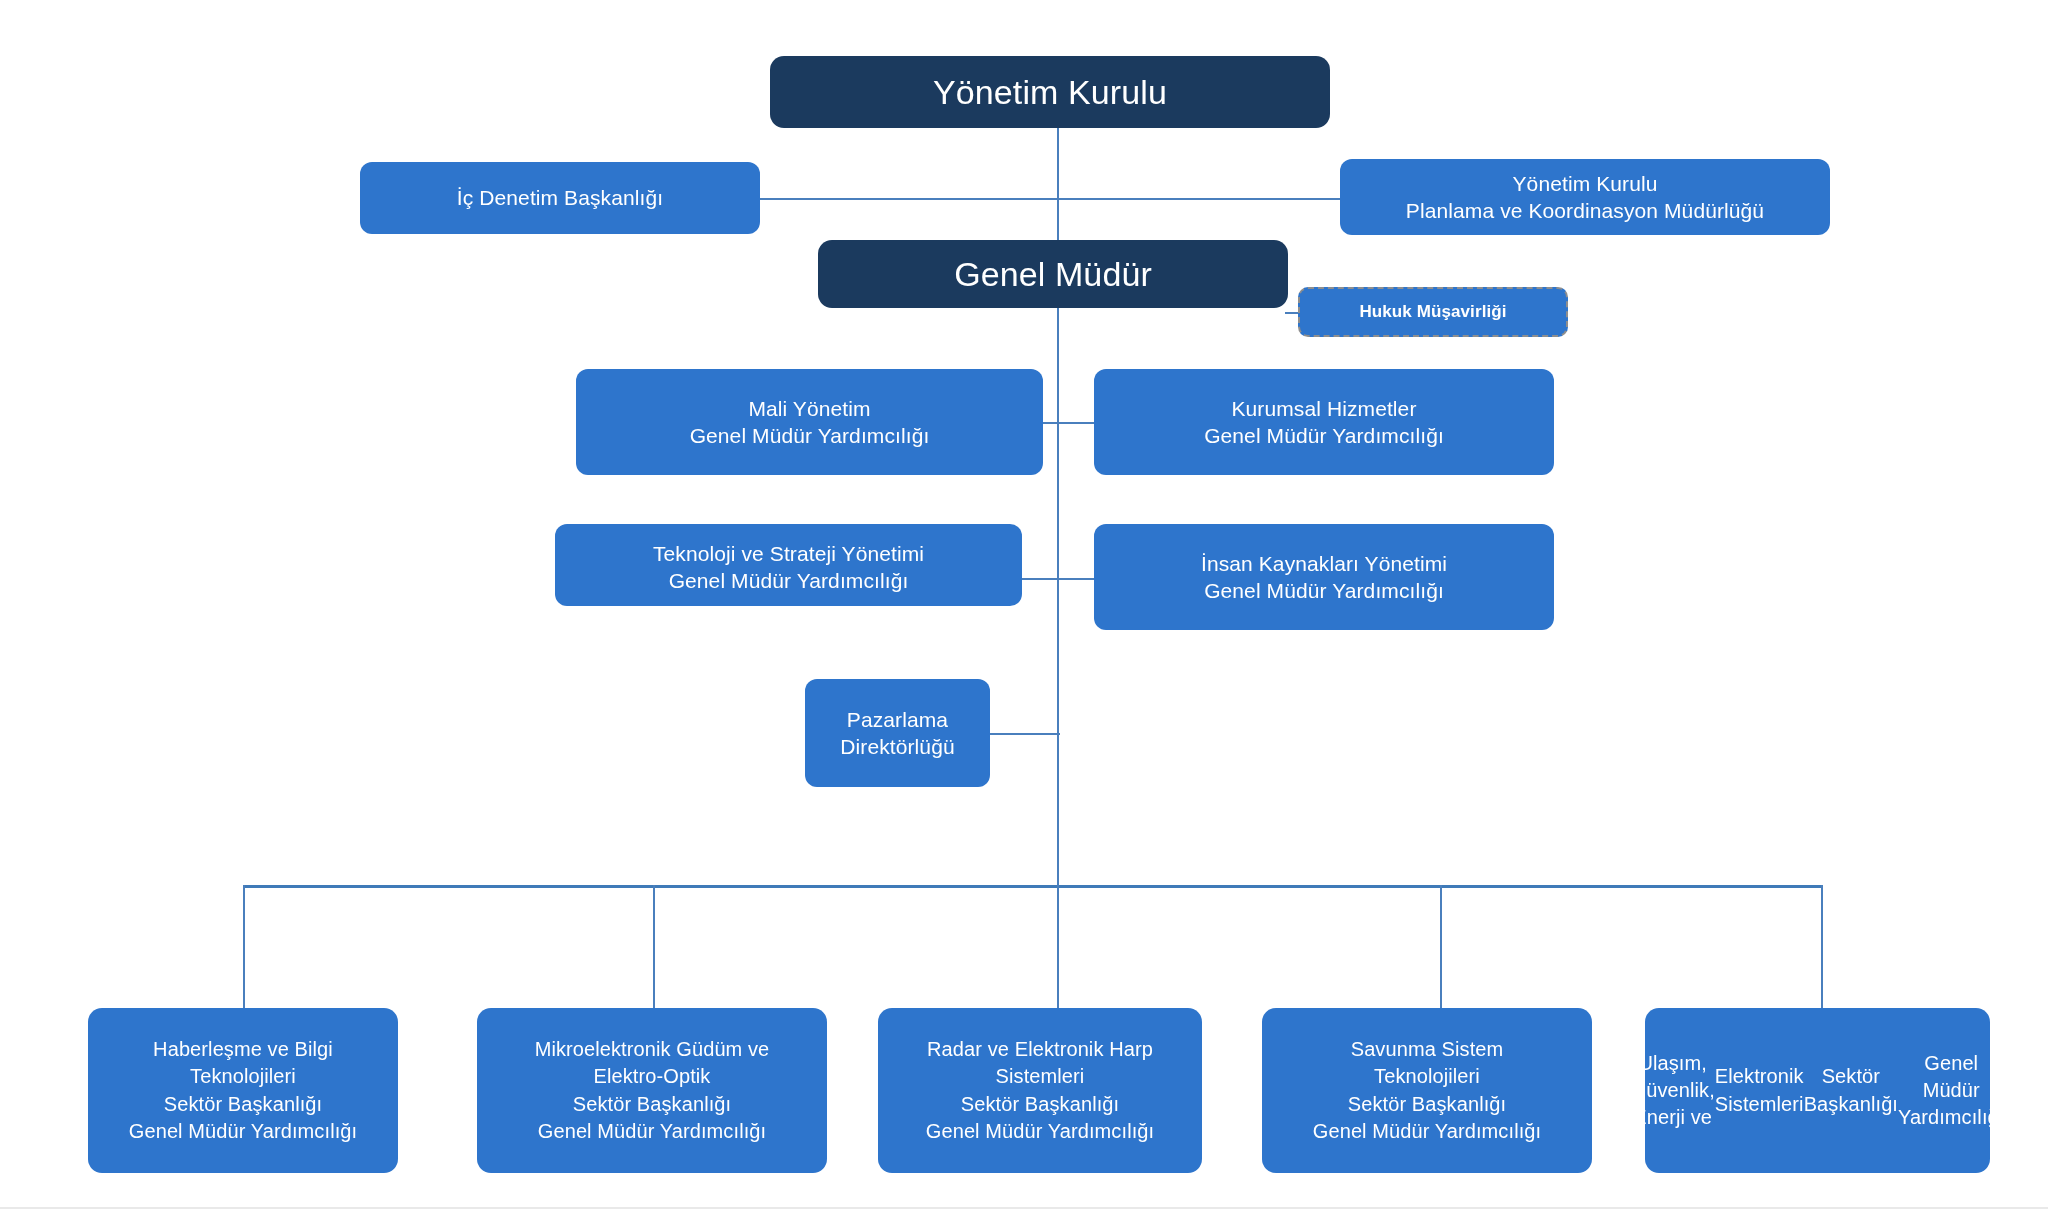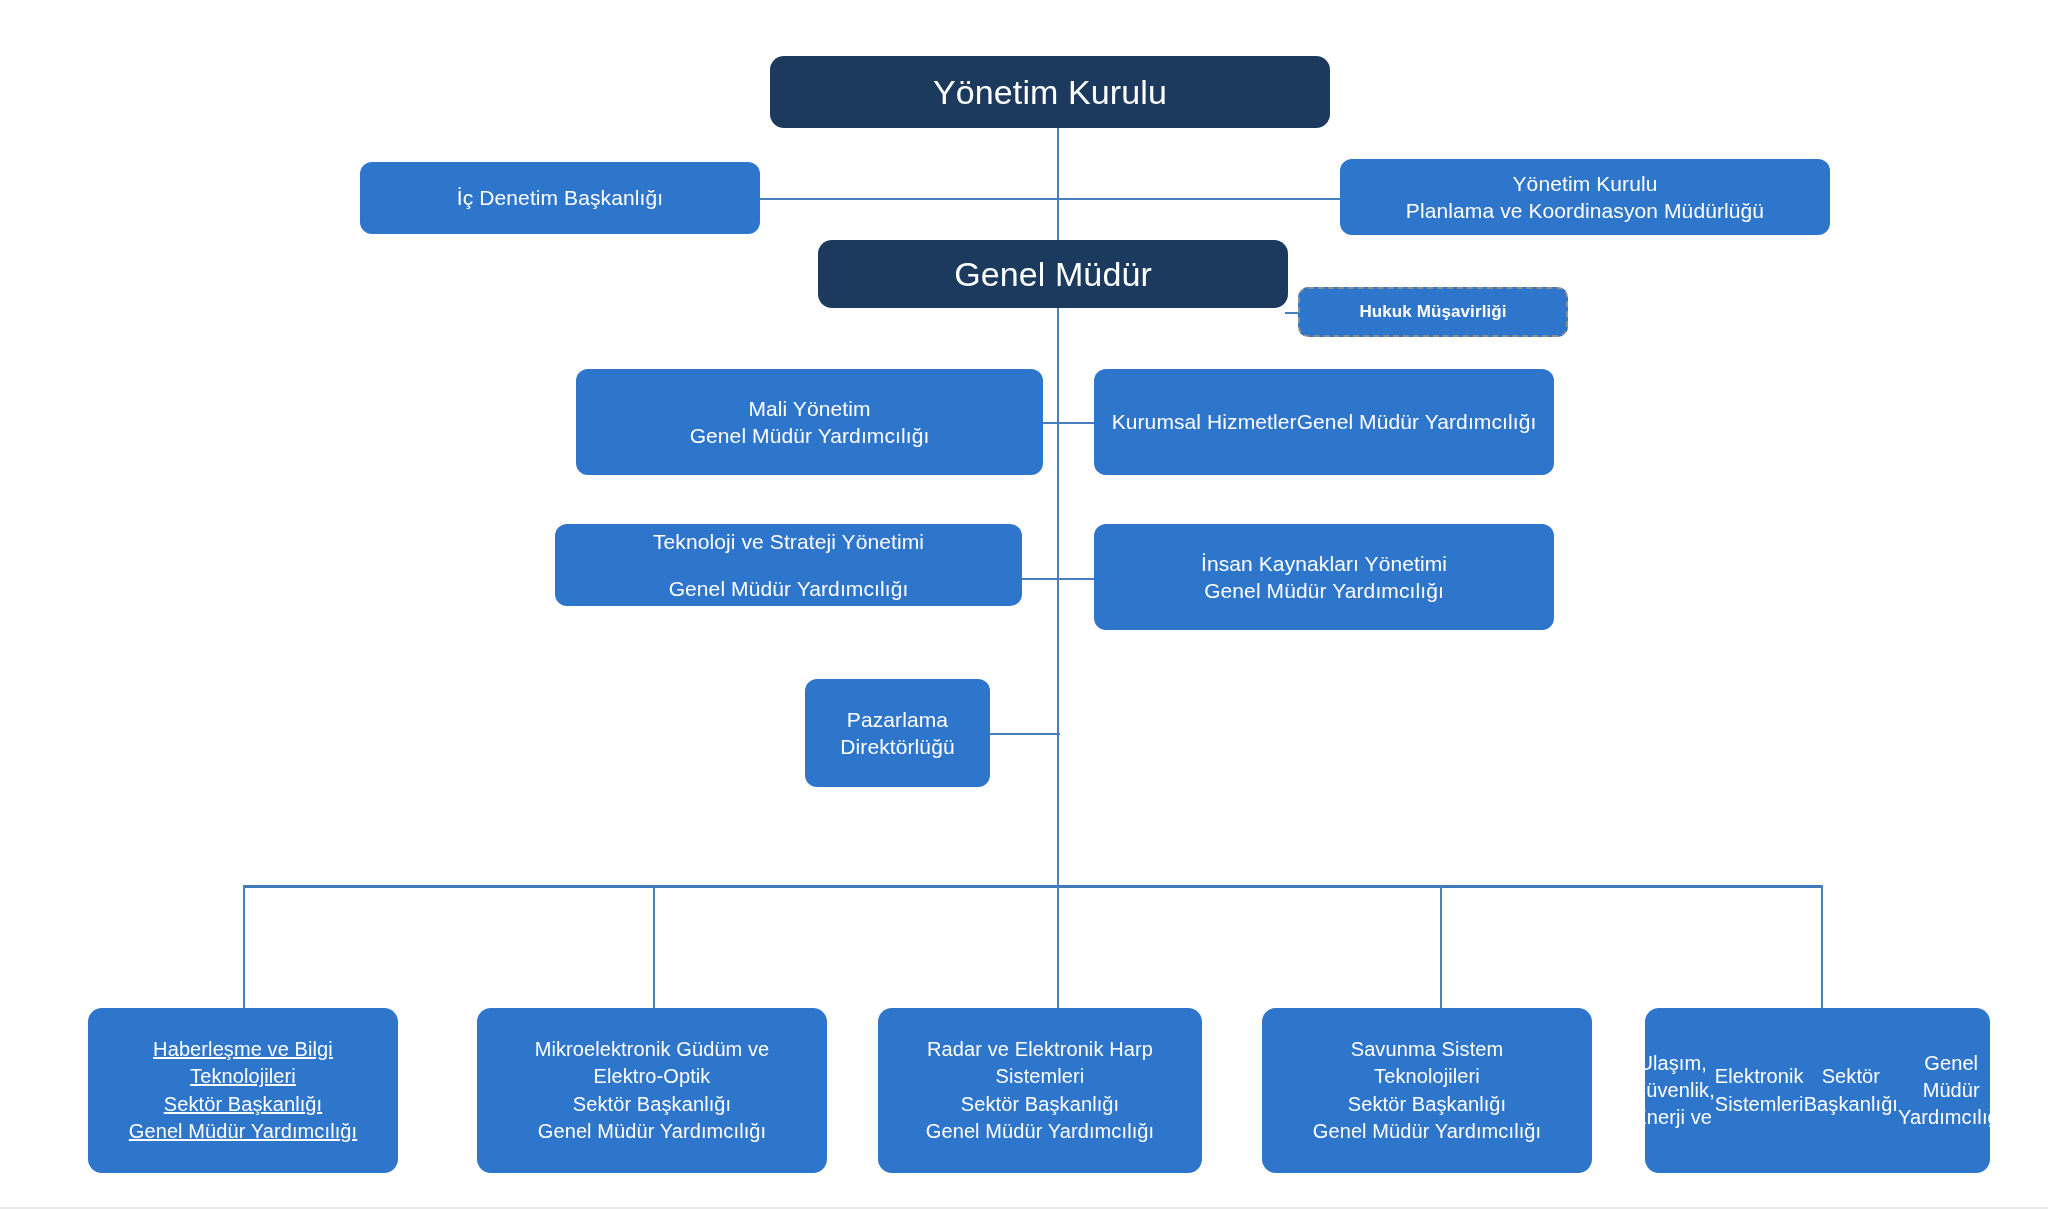--- a/index.html
+++ b/index.html
@@ -27,21 +27,21 @@
     box-sizing:border-box;
     display:flex;
     align-items:center;
     justify-content:center;
     text-align:center;
     color:#ffffff;
     border-radius:12px;
     line-height:1.30;
     white-space:pre-line;
     letter-spacing:.1px;
-    padding:4px 8px;
+    padding:16px 8px;
   }
   .node.dark{
     background:#1b3a5e;
     font-size:34px;
     font-weight:400;
     border-radius:14px;
   }
   .node.blue{
     background:#2e75cc;
     font-size:21px;
@@ -113,41 +113,41 @@
 
   <div class="node blue dashed" style="left:1298px;top:287px;width:270px;height:50px;">
     <span>Hukuk Müşavirliği</span>
   </div>
 
   <div class="node blue" style="left:555px;top:369px;width:467px;height:106px;flex-direction:column;margin-left:21px;">
     <span>Mali Yönetim</span>
     <span>Genel Müdür Yardımcılığı</span>
   </div>
 
-  <div class="node blue" style="left:1094px;top:369px;width:460px;height:106px;flex-direction:row;">
+  <div class="node blue" style="left:1094px;top:369px;width:460px;height:106px;flex-direction:column;">
     <span>Kurumsal Hizmetler</span>
     <span>Genel Müdür Yardımcılığı</span>
   </div>
 
   <div class="node blue" style="left:555px;top:524px;width:467px;height:82px;flex-direction:column;justify-content:space-between;">
     <span>Teknoloji ve Strateji Yönetimi</span>
     <span>Genel Müdür Yardımcılığı</span>
   </div>
 
   <div class="node blue" style="left:1094px;top:524px;width:460px;height:106px;flex-direction:column;">
     <span>İnsan Kaynakları Yönetimi</span>
     <span>Genel Müdür Yardımcılığı</span>
   </div>
 
   <div class="node blue" style="left:805px;top:679px;width:185px;height:108px;flex-direction:column;">
     <span>Pazarlama</span>
     <span>Direktörlüğü</span>
   </div>
 
-  <div class="node blue sector" style="left:88px;top:1008px;width:310px;height:165px;flex-direction:column;text-decoration:underline;">
+  <div class="node blue sector" style="left:88px;top:1008px;width:310px;height:165px;flex-direction:column;">
     <span>Haberleşme ve Bilgi</span>
     <span>Teknolojileri</span>
     <span>Sektör Başkanlığı</span>
     <span>Genel Müdür Yardımcılığı</span>
   </div>
 
   <div class="node blue sector" style="left:477px;top:1008px;width:350px;height:165px;flex-direction:column;">
     <span>Mikroelektronik Güdüm ve</span>
     <span>Elektro-Optik</span>
     <span>Sektör Başkanlığı</span>

